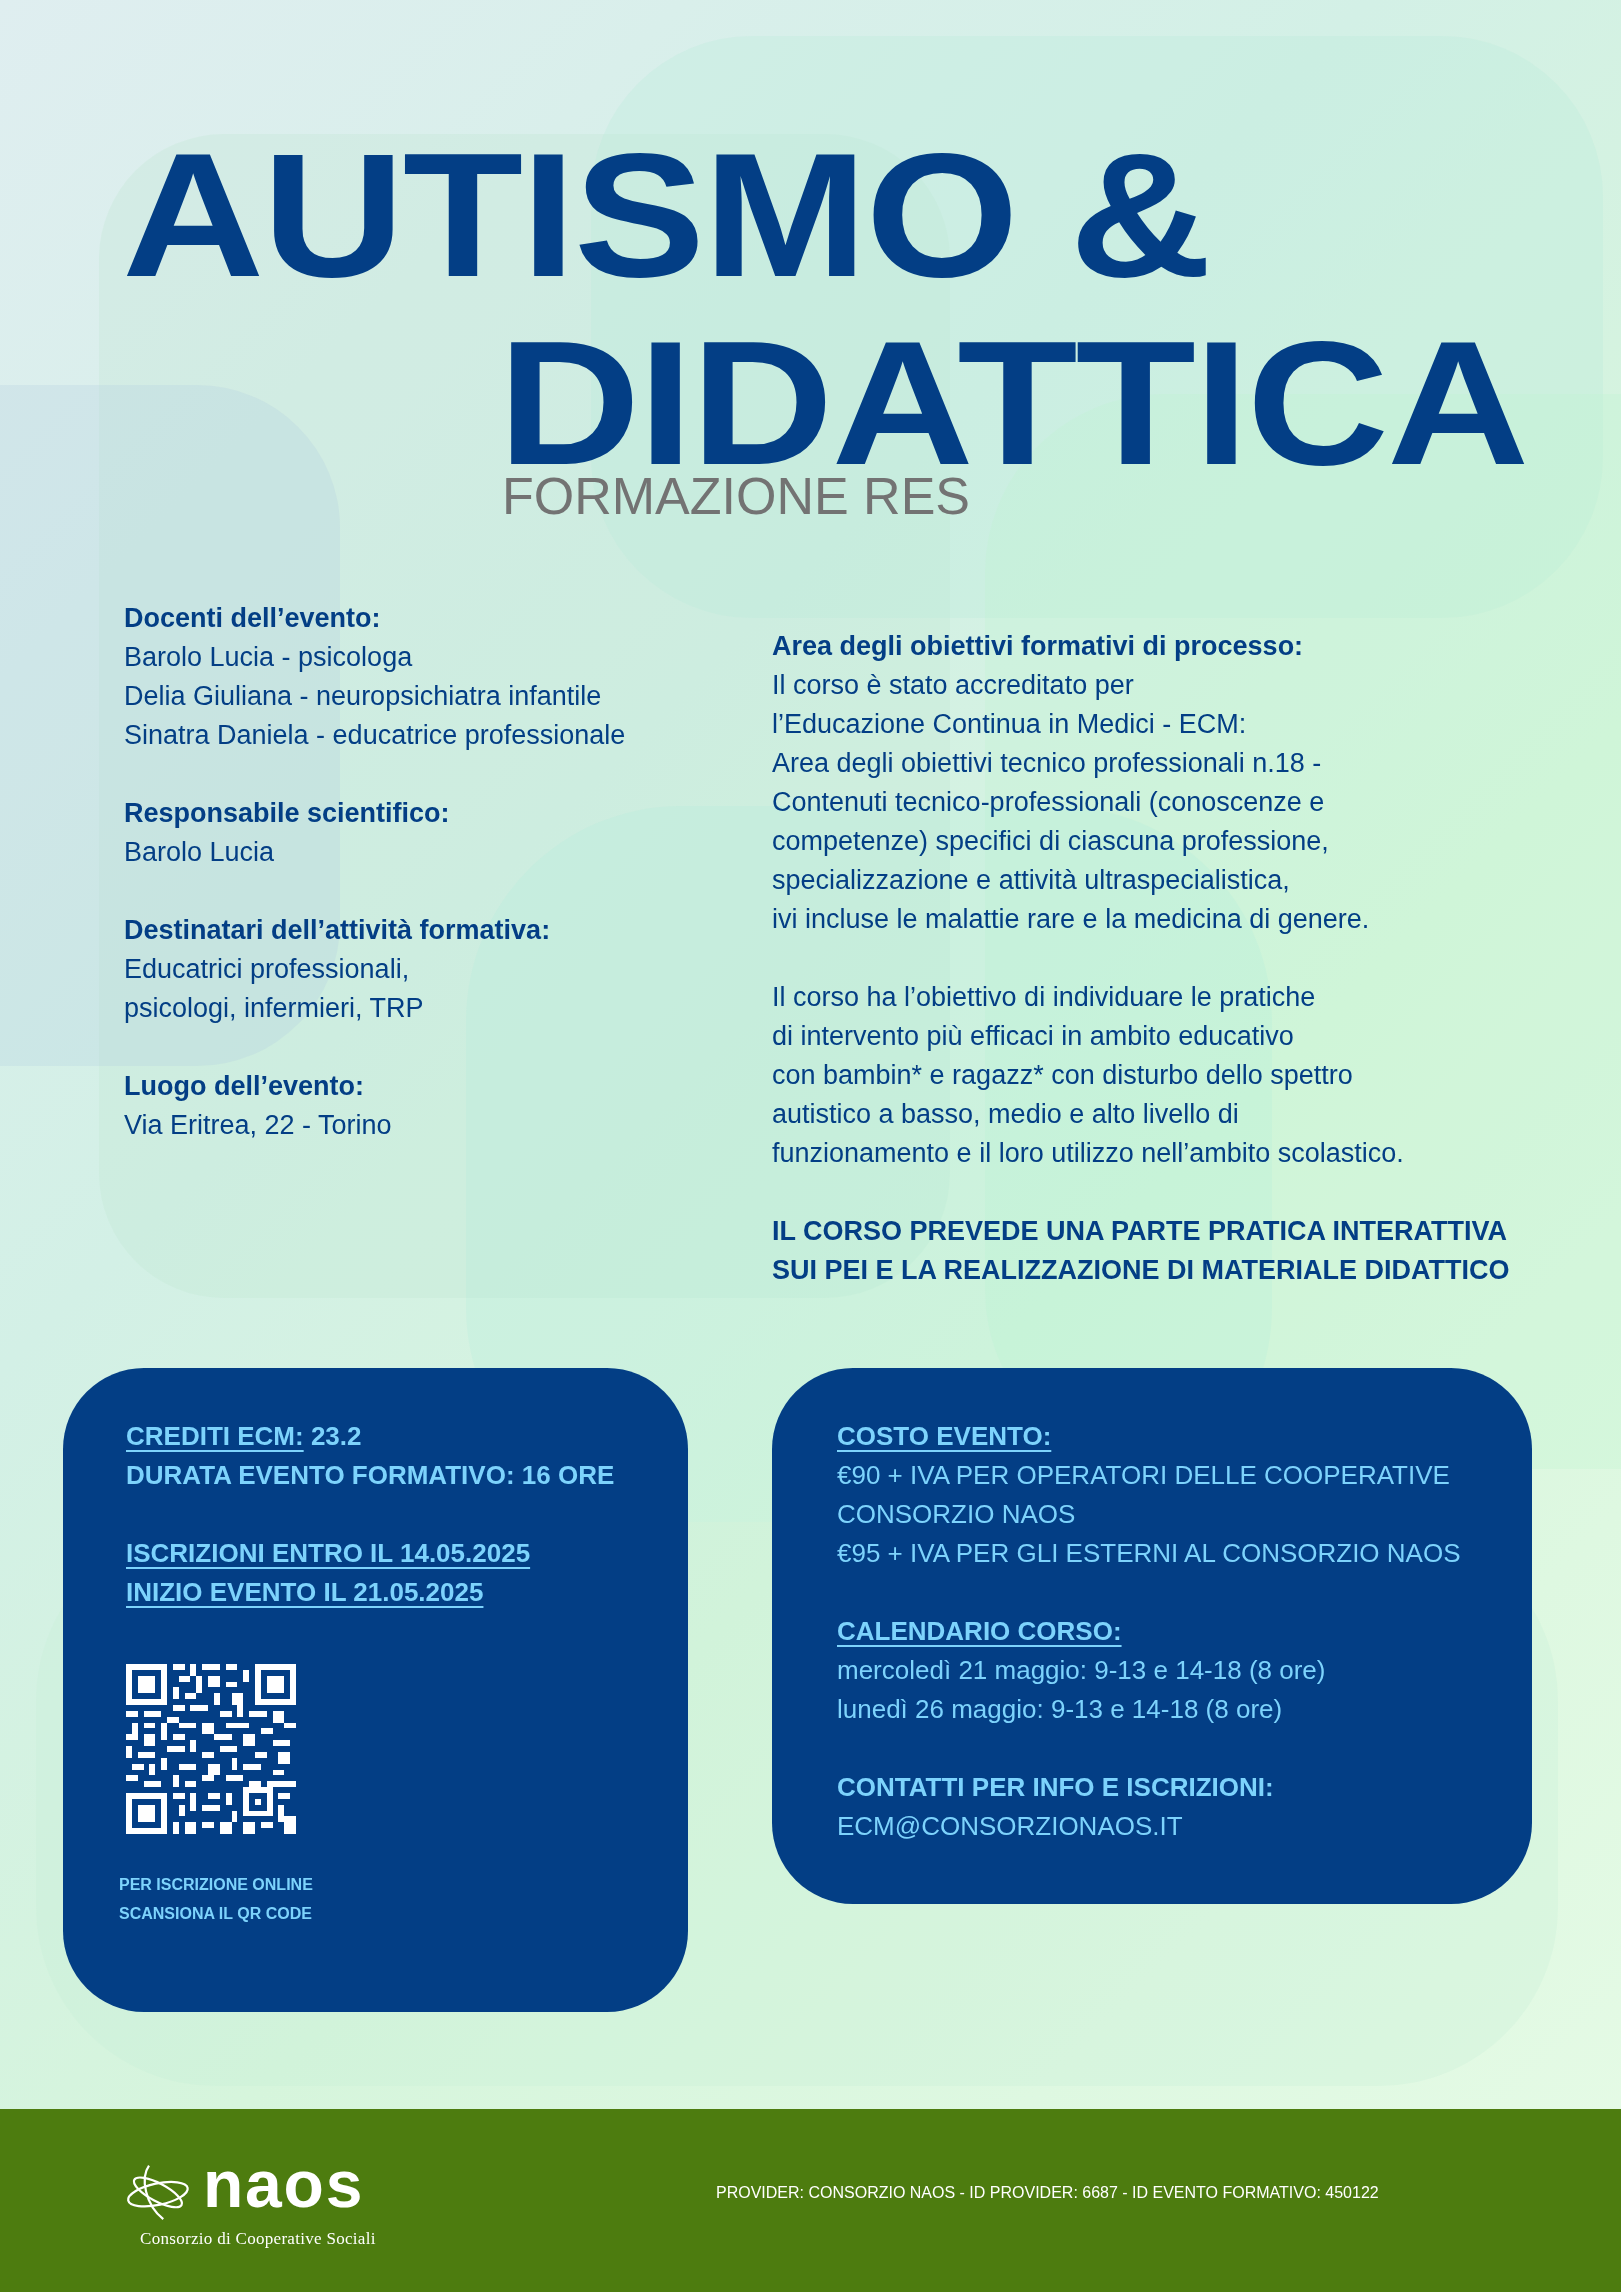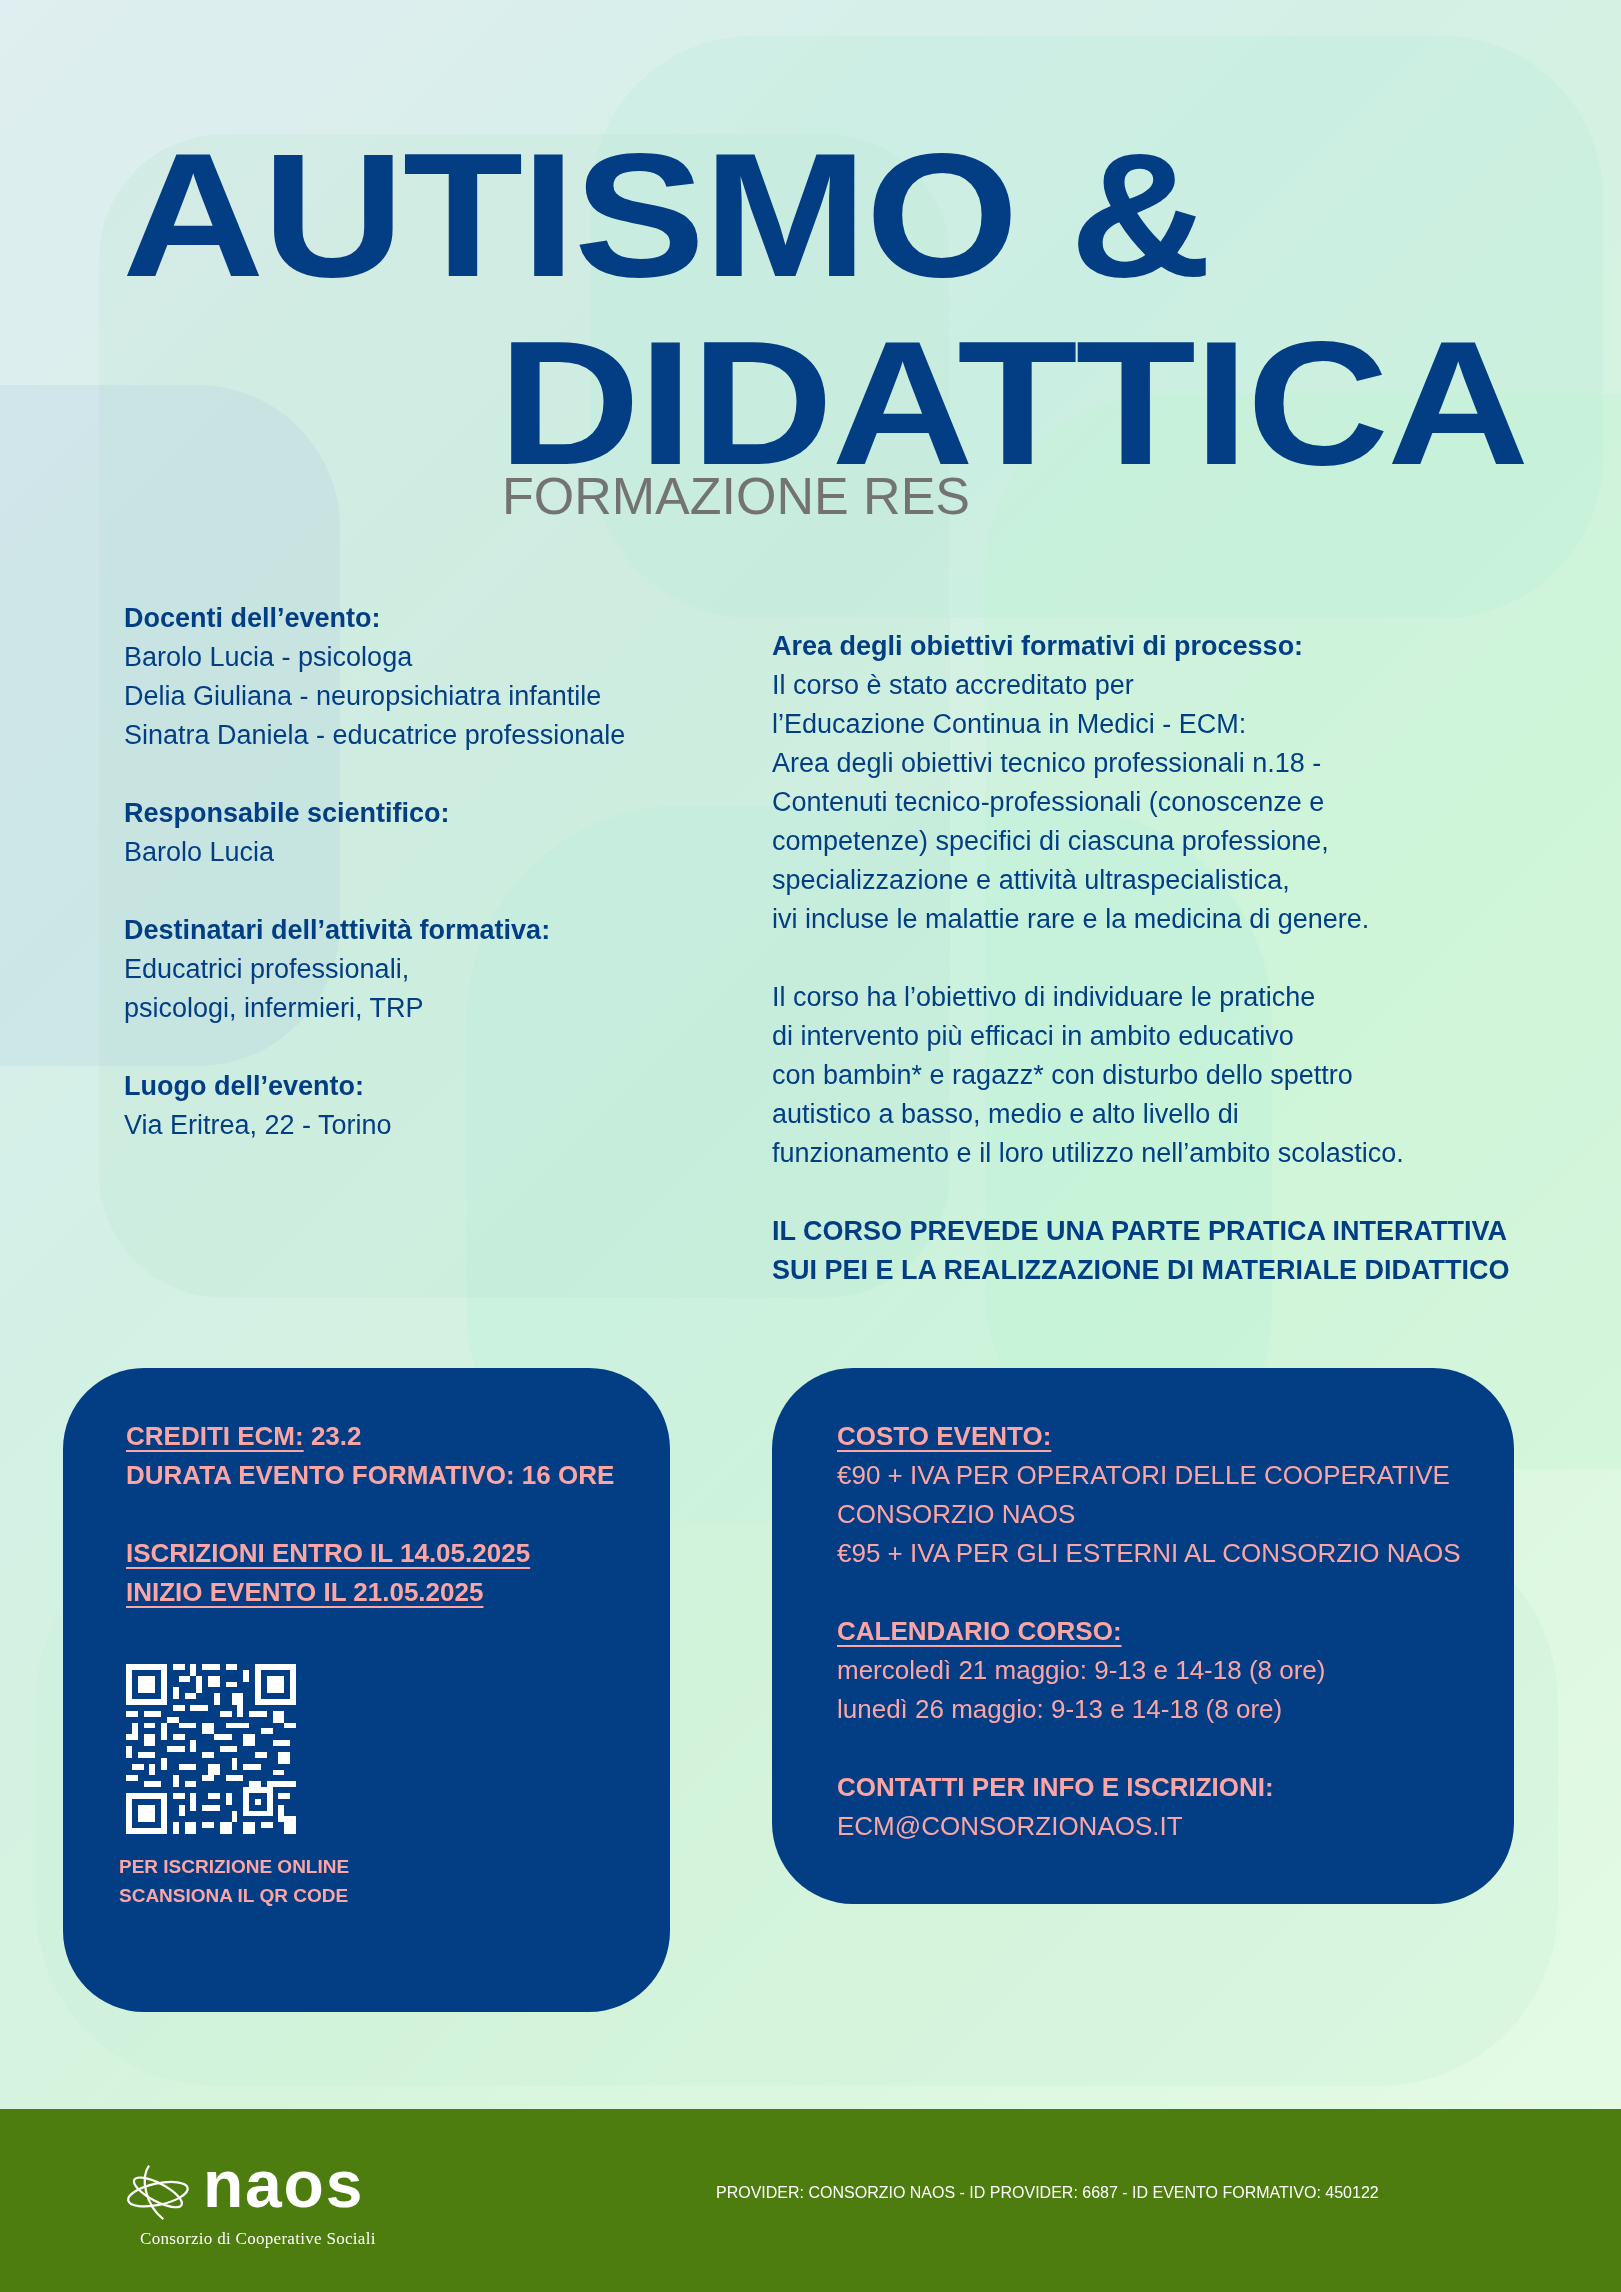--- a/index.html
+++ b/index.html
@@ -23,32 +23,32 @@
   .title-2 { left: 498px; top: 315px; font-size: 176px; transform: scaleX(1.12); transform-origin: left top; }
   .subtitle { position: absolute; left: 502px; top: 466px; font-size: 52px; font-weight: 400; color: #737373; }
 
   .col { position: absolute; font-size: 27px; line-height: 39px; color: #033e85; }
   .col-left { left: 124px; top: 599px; width: 627px; }
   .col-right { left: 772px; top: 627px; width: 806px; }
   .col .h { font-weight: 700; }
   .col .gap { height: 39px; }
   .col .caps { font-weight: 700; letter-spacing: 0px; }
 
-  .box { position: absolute; background: #033e85; border-radius: 81px; color: #fca5a5; }
+  .box { position: absolute; background: #033e85; border-radius: 81px; color: #7dd3fc; padding-left: 18px; }
   .box-left { left: 63px; top: 1368px; width: 607px; height: 644px; }
   .box-right { left: 772px; top: 1368px; width: 742px; height: 536px; }
   .box .line { font-size: 26px; line-height: 39px; white-space: nowrap; }
   .box .b { font-weight: 700; }
   .box .u { text-decoration: underline; text-underline-offset: 4.5px; }
   .box-left .content { position: absolute; left: 63px; top: 49px; }
   .box-right .content { position: absolute; left: 65px; top: 49px; }
   .box .gap { height: 39px; }
 
   .qr { position: absolute; left: 63px; top: 296px; width: 170px; height: 170px; background: #033e85; }
-  .qr-caption { position: absolute; left: 56px; top: 484px; font-size: 19px; line-height: 29px; font-weight: 700; }
+  .qr-caption { position: absolute; left: 56px; top: 502px; font-size: 16px; line-height: 29px; font-weight: 700; }
 
   .contacts { margin-top: 39px; }
 
   .footer { position: absolute; left: 0; top: 2109px; width: 1622px; height: 184px; background: #4d7c0f; color: #fff; }
   .logo { position: absolute; left: 124px; top: 47px; }
   .logo-word { position: absolute; left: 79px; top: -5.4px; font-size: 66px; font-weight: 700; letter-spacing: 1.8px; line-height: 1; }
   .logo-tag { position: absolute; left: 16px; top: 73px; font-size: 17px; white-space: nowrap; letter-spacing: 0.3px; font-family: Liberation Serif, serif; }
   .logo-mark { position: absolute; left: 0; top: 3.6px; }
   .provider { position: absolute; left: 716px; top: 75px; font-size: 16px; white-space: nowrap; letter-spacing: 0px; }
 </style>

